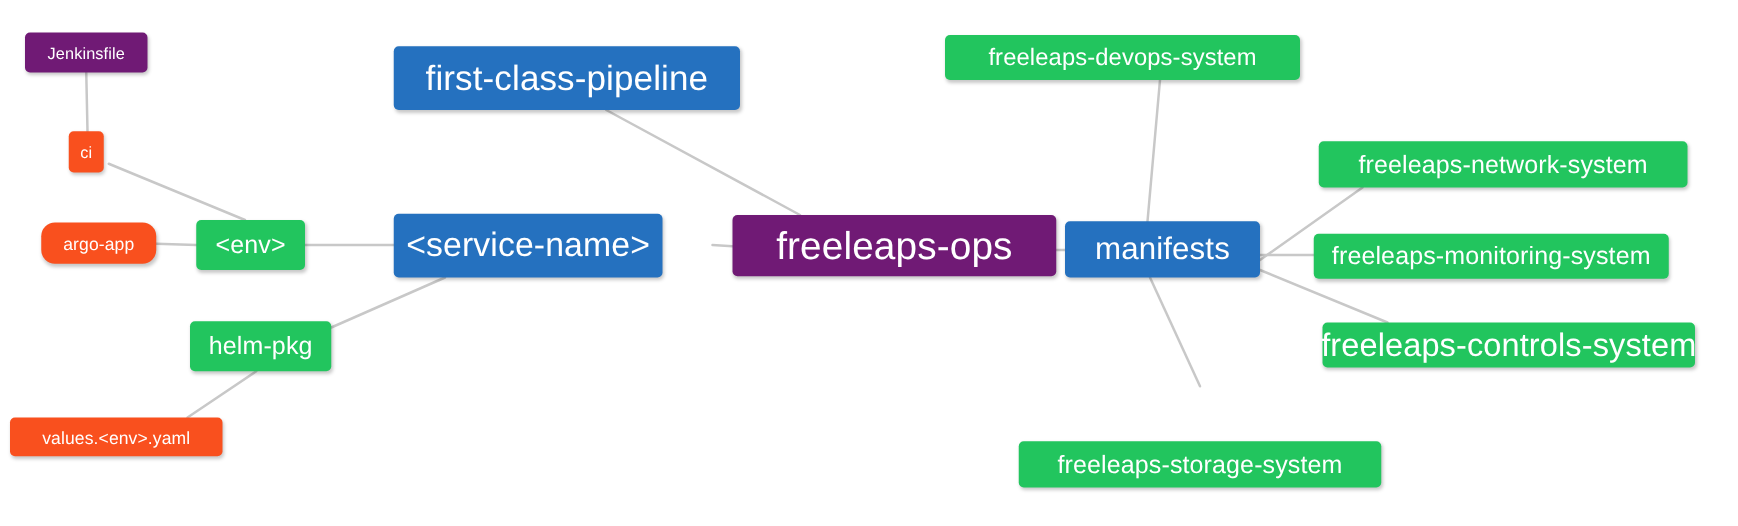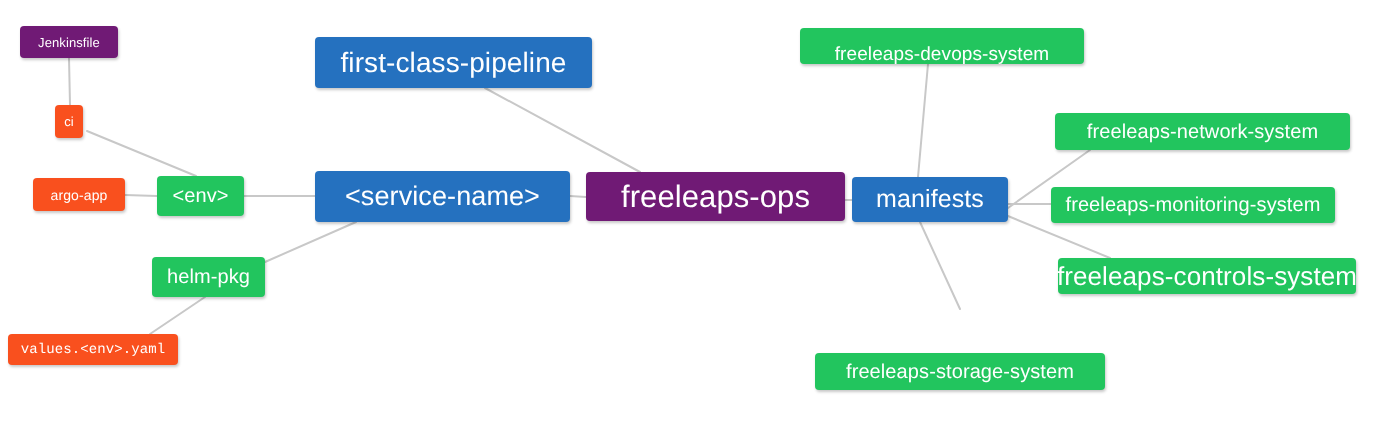--- a/index.html
+++ b/index.html
@@ -65,45 +65,45 @@
       <line x1="1008" y1="216" x2="1110" y2="258" stroke="#c8c8c8" stroke-width="2" stroke-linecap="round"></line>
       <line x1="920" y1="222" x2="960" y2="309" stroke="#c8c8c8" stroke-width="2" stroke-linecap="round"></line>
     </svg>
   <div id="node-layer">
       <div class="node" style="left: 20px; top: 26px; width: 98px; height: 32px; background: #701a75; font-size: 13px;">
         <span class="node-label">Jenkinsfile</span>
       </div>
       <div class="node" style="left: 55px; top: 105px; width: 28px; height: 33px; background: rgb(249, 80, 30); font-size: 13px;">
         <span class="node-label">ci</span>
       </div>
-      <div class="node" style="left: 33px; top: 178px; width: 92px; height: 33px; background: rgb(249, 80, 30); font-size: 14px;">
+      <div class="node" style="left: 33px; top: 178px; width: 92px; height: 33px; background: rgb(249, 80, 30); font-size: 14px; border-radius: 11px;">
         <span class="node-label">argo-app</span>
       </div>
       <div class="node" style="left: 157px; top: 176px; width: 87px; height: 40px; background: rgb(34, 197, 94); font-size: 20px;">
         <span class="node-label">&lt;env&gt;</span>
       </div>
       <div class="node" style="left: 152px; top: 257px; width: 113px; height: 40px; background: rgb(34, 197, 94); font-size: 20px;">
         <span class="node-label">helm-pkg</span>
       </div>
-      <div class="node" style="left: 8px; top: 334px; width: 170px; height: 31px; background: rgb(249, 80, 30); font-size: 14px; font-family: Liberation Mono, monospace;">
+      <div class="node" style="left: 8px; top: 334px; width: 170px; height: 31px; background: rgb(249, 80, 30); font-size: 14px;">
         <span class="node-label">values.&lt;env&gt;.yaml</span>
       </div>
       <div class="node" style="left: 315px; top: 37px; width: 277px; height: 51px; background: rgb(37, 113, 191); font-size: 28px;">
         <span class="node-label">first-class-pipeline</span>
       </div>
-      <div class="node" style="left: 315px; top: 171px; width: 255px; height: 51px; background: rgb(37, 113, 191); font-size: 27px;">
+      <div class="node" style="left: 315px; top: 171px; width: 215px; height: 51px; background: rgb(37, 113, 191); font-size: 27px;">
         <span class="node-label">&lt;service-name&gt;</span>
       </div>
       <div class="node" style="left: 586px; top: 172px; width: 259px; height: 49px; background: #701a75; font-size: 31px;">
         <span class="node-label">freeleaps-ops</span>
       </div>
       <div class="node" style="left: 852px; top: 177px; width: 156px; height: 45px; background: rgb(37, 113, 191); font-size: 25px;">
         <span class="node-label">manifests</span>
       </div>
-      <div class="node" style="left: 800px; top: 28px; width: 284px; height: 36px; background: rgb(34, 197, 94); font-size: 19px; align-items: flex-end;">
+      <div class="node" style="left: 756px; top: 28px; width: 284px; height: 36px; background: rgb(34, 197, 94); font-size: 19px;">
         <span class="node-label">freeleaps-devops-system</span>
       </div>
       <div class="node" style="left: 1055px; top: 113px; width: 295px; height: 37px; background: rgb(34, 197, 94); font-size: 20px; text-align: right;">
         <span class="node-label">freeleaps-network-system</span>
       </div>
       <div class="node" style="left: 1051px; top: 187px; width: 284px; height: 36px; background: rgb(34, 197, 94); font-size: 20px;">
         <span class="node-label">freeleaps-monitoring-system</span>
       </div>
       <div class="node" style="left: 1058px; top: 258px; width: 298px; height: 36px; background: rgb(34, 197, 94); font-size: 26px;">
         <span class="node-label">freeleaps-controls-system</span>

